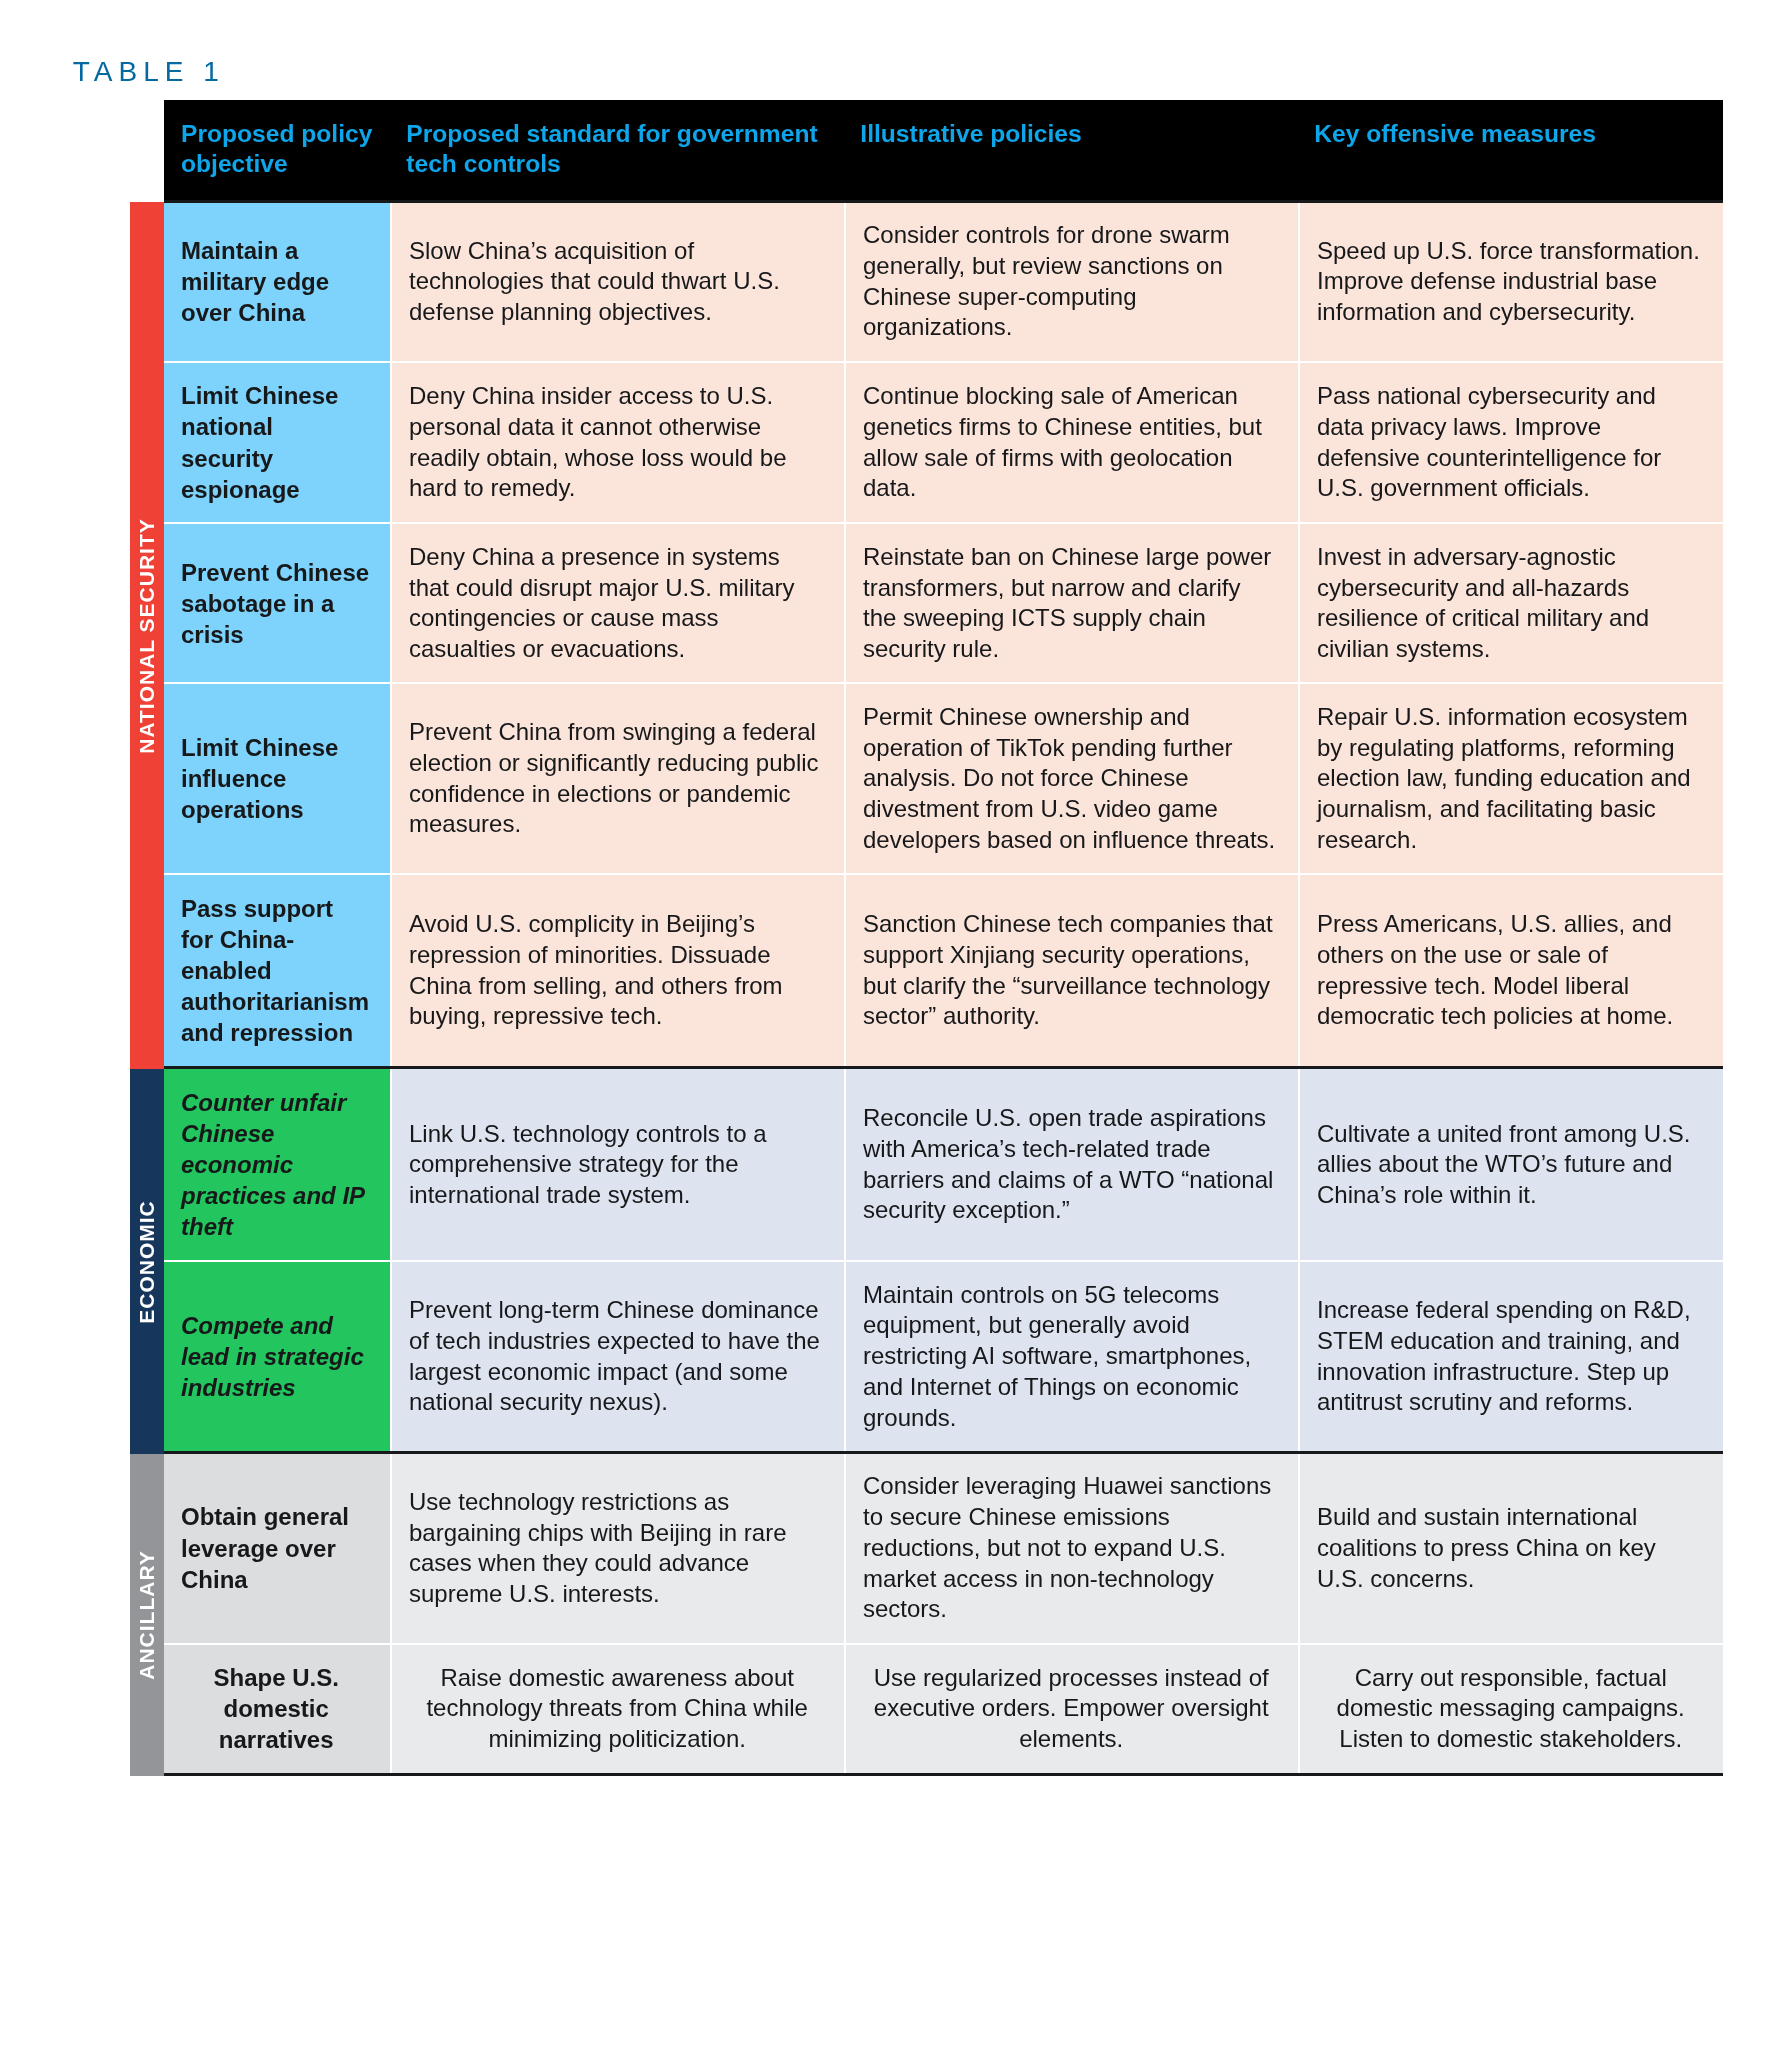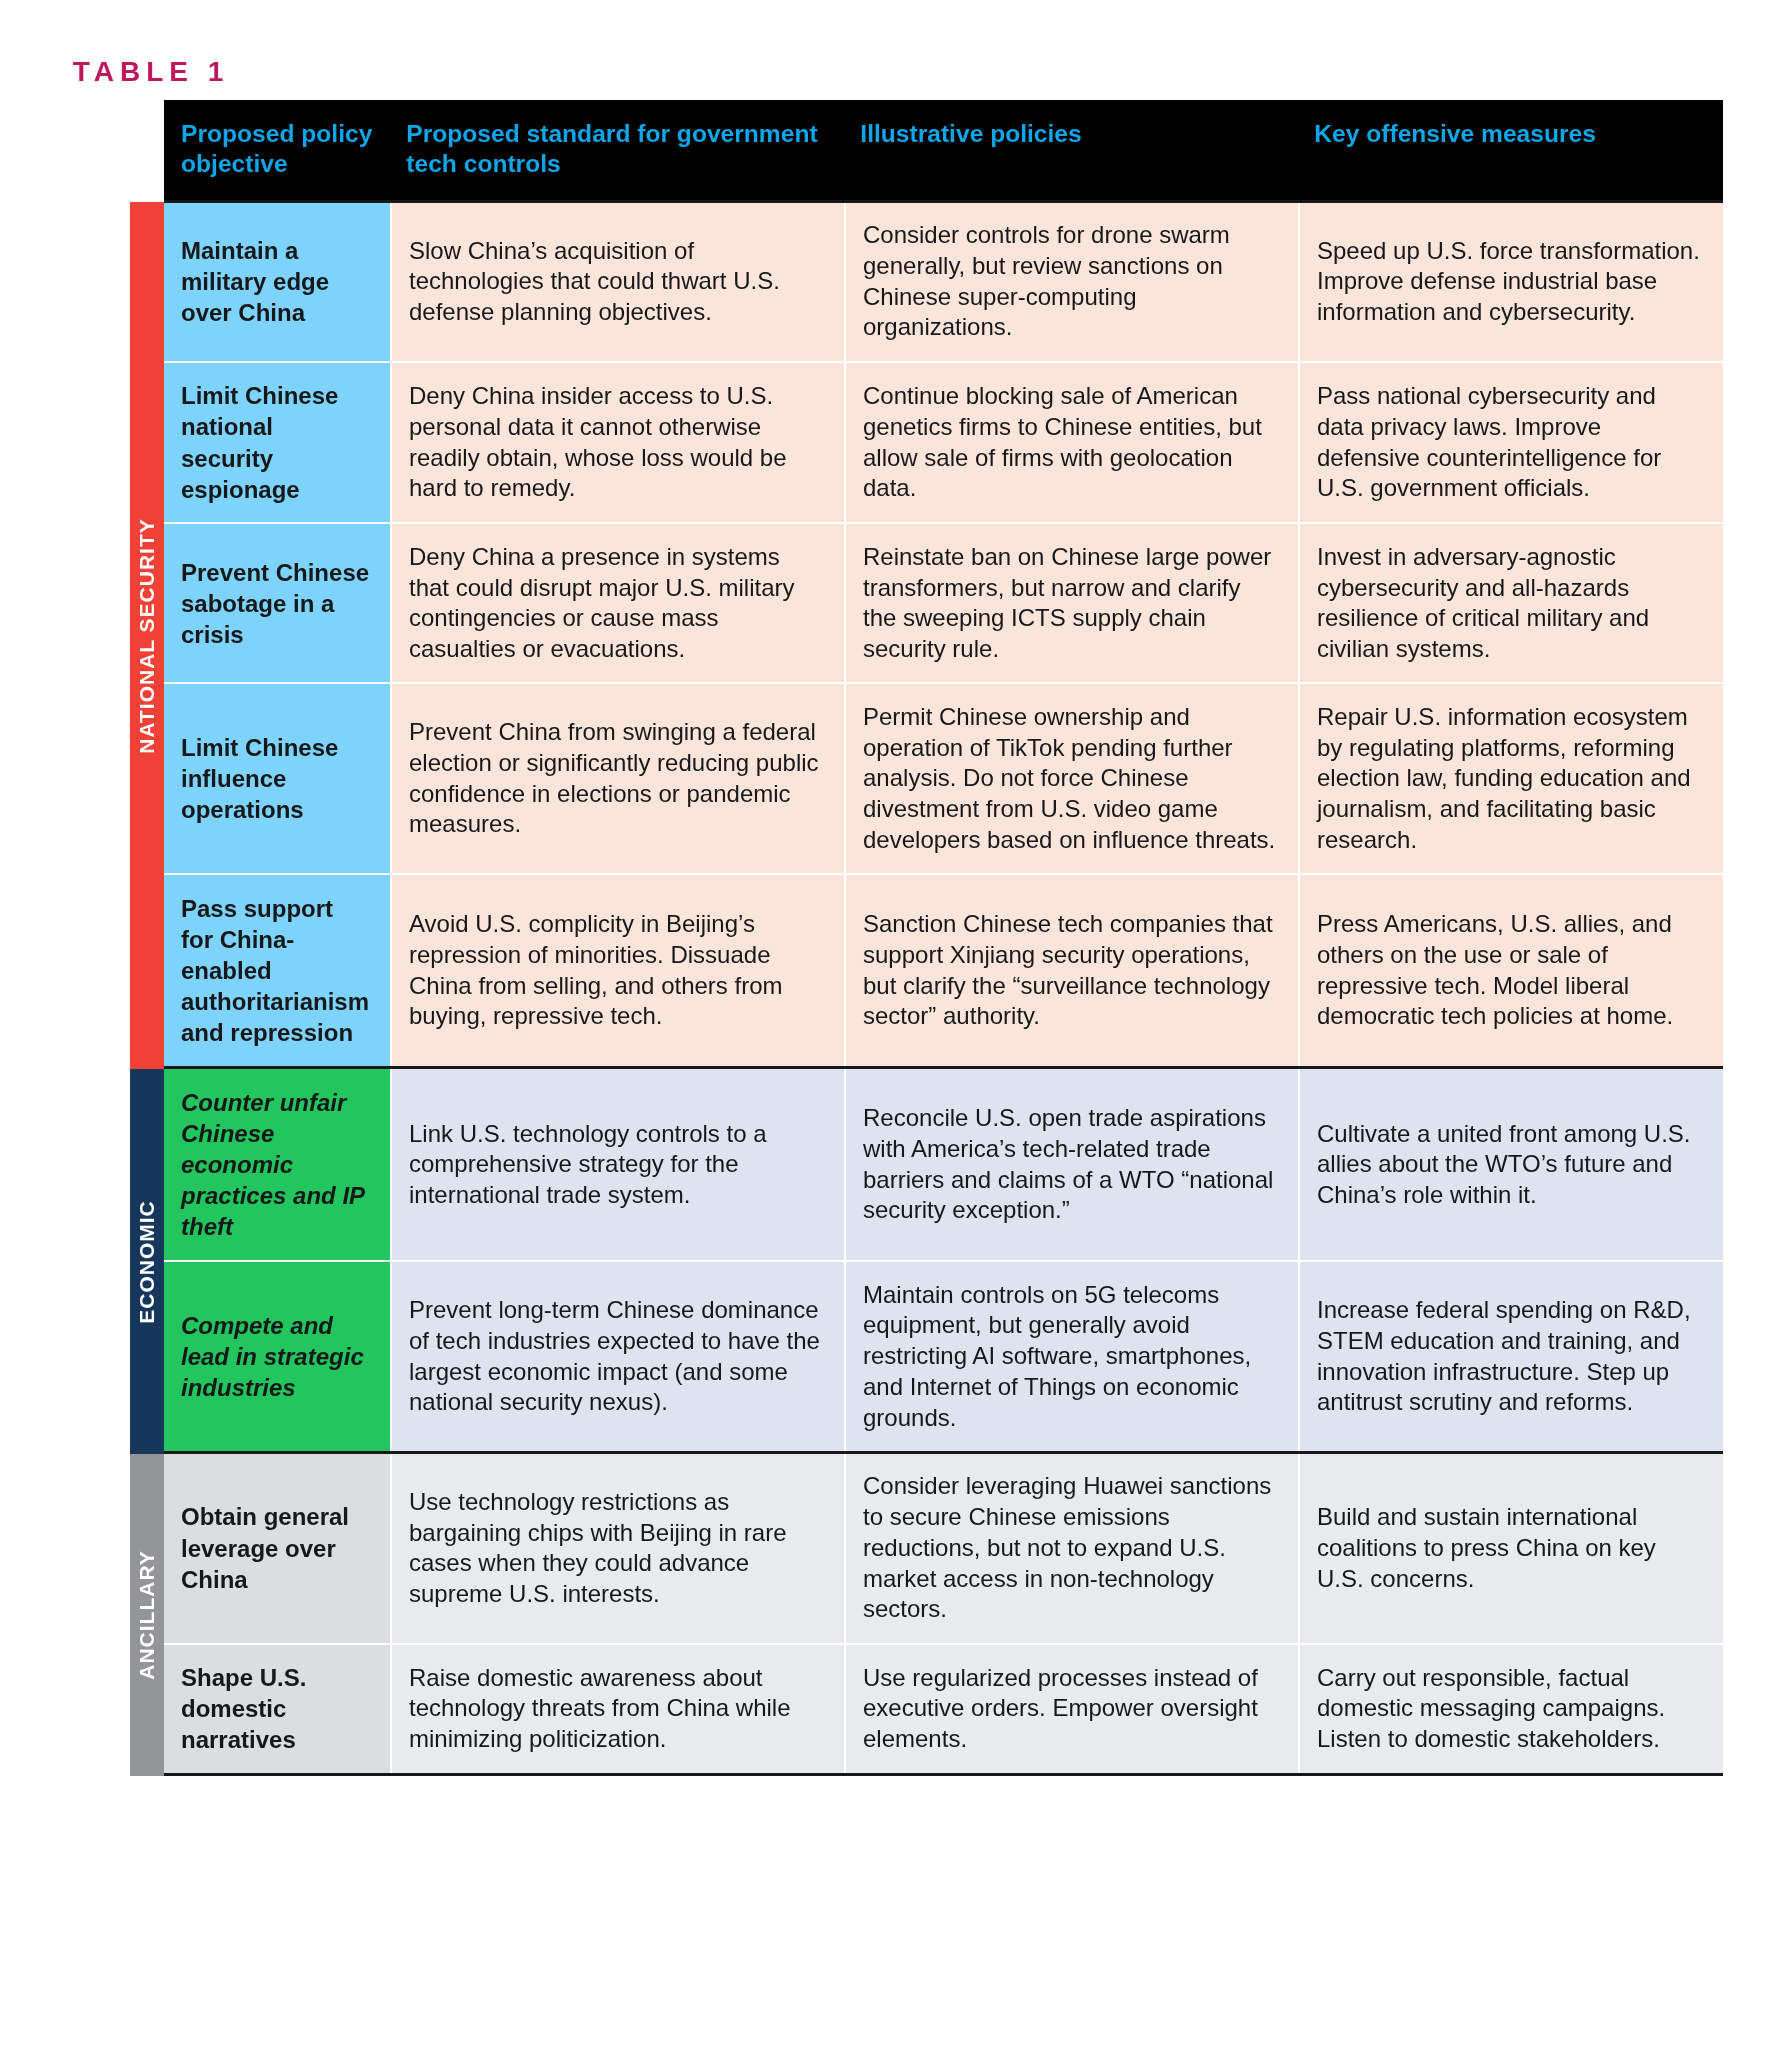--- a/index.html
+++ b/index.html
@@ -13,22 +13,22 @@
     overflow: hidden;
   }
   .page {
     padding: 56px 76px 0 66px;
     position: relative;
     height: 100%;
   }
   .table-label {
     font-size: 28px;
     letter-spacing: 6px;
-    color: #be185d;
-    font-weight: 700;
+    color: #0369a1;
+    font-weight: 400;
     margin: 0 0 12px 6.8px;
   }
   .table-title {
     font-size: 42px;
     font-weight: bold;
     letter-spacing: -0.4px;
     margin: 0 0 73px 5.1px;
     color: #0f1011;
   }
   .table-wrap {
@@ -96,21 +96,21 @@
   tr.g-ns td { background: #fbe4da; }
   tr.g-ns td.obj { background: #7dd3fc; }
   
   tr.g-ec td { background: #dde3ef; }
   tr.g-ec td.obj { background: #22c55e; font-style: italic; }
   
   tr.g-an td { background: #e9eaeb; }
   tr.g-an td.obj { background: #dcdddf; }
 
   tr.band-start td { border-top: 3.4px solid #17181a; }
-  tbody tr:last-child td { border-bottom: 3.4px solid #17181a; }
+  tbody tr:last-child td { border-bottom: 3.4px solid #17181a; text-align: center; }
   tbody td:last-child { border-right: none; }
 </style>
 </head>
 <body>
 
 <div class="page">
   <div class="table-label">TABLE 1</div>
 
   <div class="table-wrap">
 

